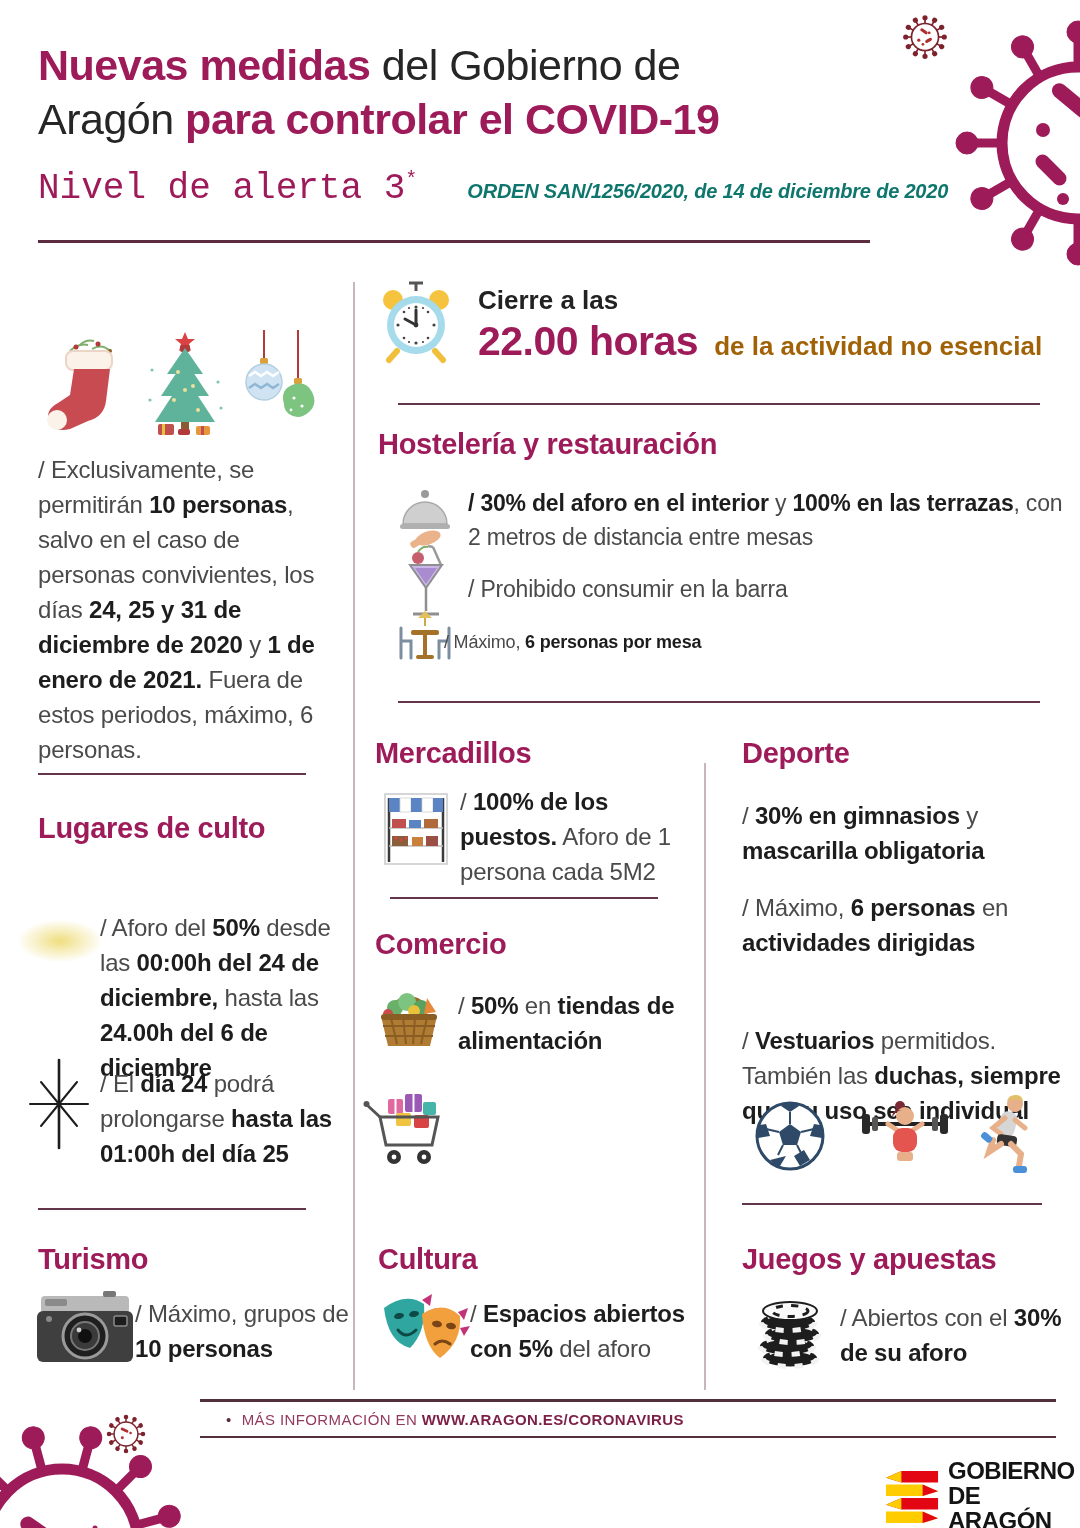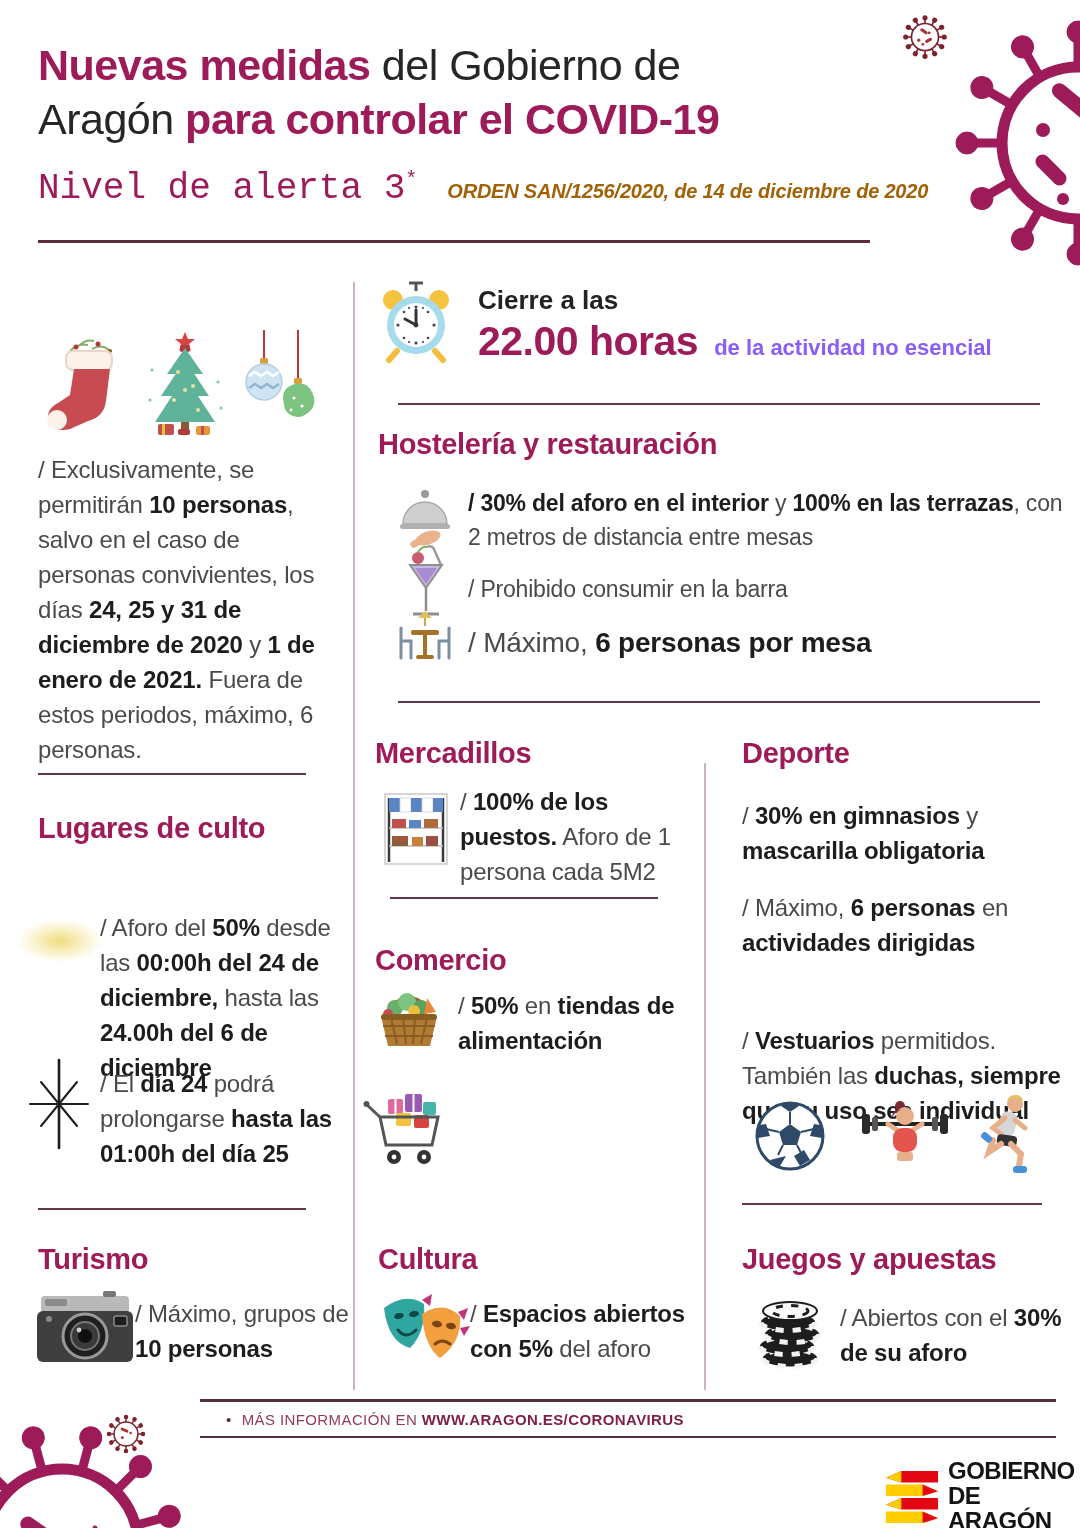--- a/index.html
+++ b/index.html
@@ -18,25 +18,25 @@
   .hr{height:2px;background:var(--rule);}
   .vr{width:2px;background:var(--vrule);}
   .h{font-size:29px;font-weight:800;color:var(--accent);letter-spacing:-0.3px;white-space:nowrap;}
   .txt{font-size:24px;line-height:35px;color:var(--body);letter-spacing:-0.2px;}
   .txt .b{font-weight:700;color:var(--ink);}
   .t-accent{color:var(--accent);font-weight:800;}
   #title{font-size:43px;line-height:54px;font-weight:400;color:#262626;letter-spacing:-0.5px;}
   #alert-row{display:flex;align-items:baseline;gap:30px;}
   #alert-level{font-size:36px;font-weight:500;color:var(--accent);font-family:Liberation Mono, monospace;}
   #alert-level sup{font-size:20px;}
-  #order-ref{font-size:20px;font-style:italic;font-weight:700;color:#a16207;letter-spacing:-0.2px;}
+  #order-ref{font-size:20px;font-style:italic;font-weight:700;color:#0f766e;letter-spacing:-0.2px;margin-left:20px;}
   .closure-l1{font-size:26px;font-weight:700;color:#222;}
   .closure-row{display:flex;align-items:baseline;gap:16px;margin-top:2px;}
   .closure-time{font-size:41px;font-weight:800;color:var(--accent);letter-spacing:-0.5px;}
-  .closure-l2{font-size:22px;font-weight:700;color:#8b5cf6;}
+  .closure-l2{font-size:26px;font-weight:700;color:#a16207;}
   #footer-info{font-size:15px;letter-spacing:0.4px;color:#94395c;font-weight:500;white-space:nowrap;}
   #footer-info .url{font-weight:800;color:#7c1f44;}
   #footer-info .bullet{margin-right:10px;color:#5d2c3c;}
   #logo-text{font-size:24px;line-height:25px;font-weight:800;color:#141414;letter-spacing:-0.5px;}
   .glow{
     width:84px;height:42px;border-radius:50%;
     background:radial-gradient(ellipse at center, rgba(238,220,120,0.95) 0%, rgba(238,220,120,0.35) 45%, rgba(238,220,120,0) 72%);
   }
   svg{display:block;}
 </style>
@@ -355,21 +355,21 @@
       <polygon points="26,10 40,10 33,3" fill="#e4c05c"></polygon>
       <rect x="19" y="22" width="28" height="5" rx="2" fill="#a5722a"></rect>
       <rect x="31" y="27" width="4" height="20" fill="#a5722a"></rect>
       <rect x="24" y="47" width="18" height="4" rx="2" fill="#a5722a"></rect>
       <g stroke="#7d8ea0" stroke-width="3" stroke-linecap="round" fill="none">
         <path d="M9,20 L9,50 M9,33 L19,33 L19,50"></path>
         <path d="M57,20 L57,50 M57,33 L47,33 L47,50"></path>
       </g>
     </svg>
   </div>
-  <div class="abs txt" style="left:468px;top:625px;width:560px;font-size:28px;"><span>/  Máximo, </span><span class="b">6 personas por mesa</span></div>
+  <div class="abs txt" style="left:444px;top:625px;width:560px;font-size:18px;"><span>/  Máximo, </span><span class="b">6 personas por mesa</span></div>
 
   <div class="abs hr" style="left:398px;top:701px;width:642px;"></div>
 
   <div class="abs h" style="left:375px;top:737px;">Mercadillos</div>
 
   <div class="abs" style="left:383px;top:790px;">
     <svg width="66" height="76" viewBox="0 0 66 76">
       <rect x="2" y="4" width="62" height="70" fill="#ffffff" stroke="#c9c9c9" stroke-width="1.5"></rect>
       <line x1="6" y1="8" x2="6" y2="72" stroke="#3a3a3a" stroke-width="2.5"></line>
       <line x1="60" y1="8" x2="60" y2="72" stroke="#3a3a3a" stroke-width="2.5"></line>
@@ -392,21 +392,21 @@
           <circle cx="13" cy="48" r="1.5"></circle>
           <circle cx="18" cy="50" r="1.5"></circle>
           <circle cx="23" cy="48" r="1.5"></circle>
         </g>
     </svg>
   </div>
   <div class="abs txt" style="left:460px;top:784px;width:240px;"><span>/ </span><span class="b">100% de los puestos.</span><span> Aforo de 1 persona cada 5M2</span></div>
 
   <div class="abs hr" style="left:390px;top:897px;width:268px;"></div>
 
-  <div class="abs h" style="left:375px;top:928px;margin-top:16px;">Comercio</div>
+  <div class="abs h" style="left:375px;top:928px;">Comercio</div>
 
   <div class="abs" style="left:375px;top:980px;">
     <svg width="68" height="70" viewBox="0 0 68 70">
       <path d="M15,32 A20,20 0 0 1 53,32" fill="none" stroke="#9a6a2a" stroke-width="4"></path>
       <circle cx="20" cy="28" r="8" fill="#69b06b"></circle>
         <circle cx="32" cy="22" r="9" fill="#7cc47f"></circle>
         <circle cx="46" cy="28" r="8" fill="#5aa05e"></circle>
       <polygon points="52,18 61,32 49,34" fill="#e8883a"></polygon>
       <circle cx="39" cy="31" r="6" fill="#e8c23c"></circle>
         <circle cx="13" cy="34" r="5" fill="#c94b4b"></circle>

